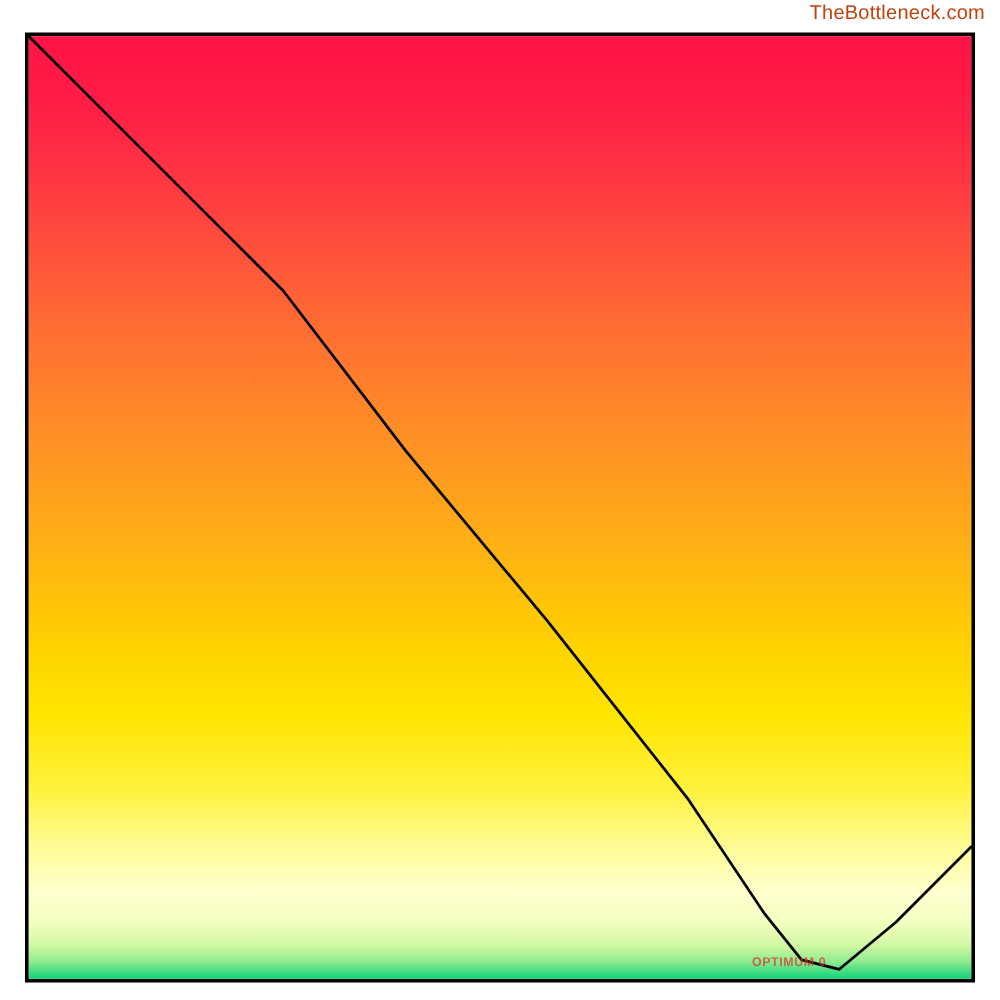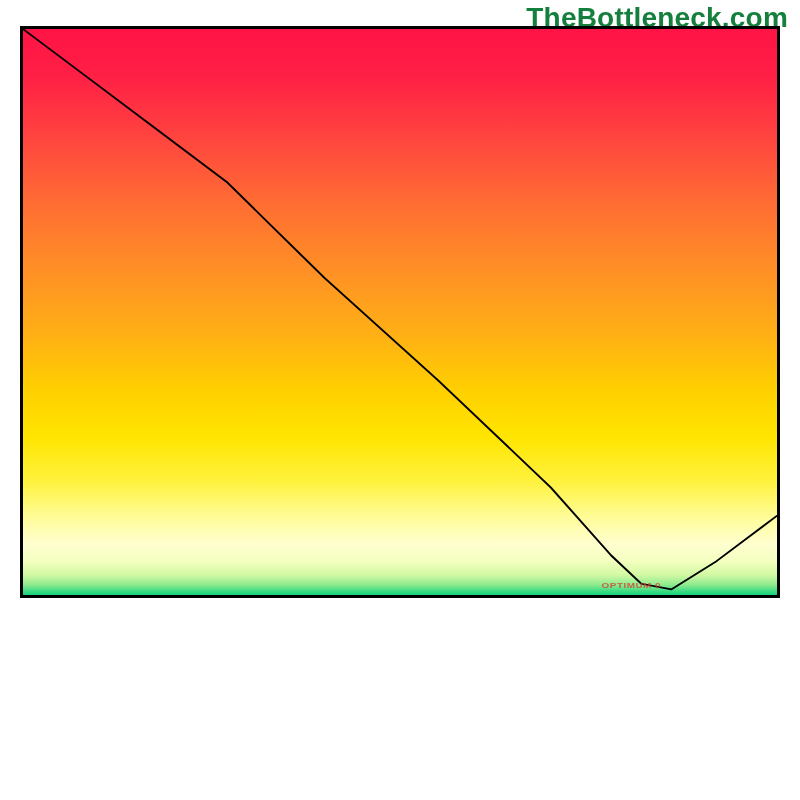--- a/index.html
+++ b/index.html
@@ -7,31 +7,31 @@
   .container {
     position: relative;
     width: 800px;
     height: 800px;
   }
   .attribution {
     position: absolute;
     top: 2px;
     right: 12px;
     font-family: Arial, Helvetica, sans-serif;
-    font-size: 28px;
-    color: #15803d;
-    font-weight: 700;
+    font-size: 16px;
+    color: #c2410c;
+    font-weight: 400;
     letter-spacing: 0.2px;
   }
   .plot-frame {
     position: absolute;
     left: 20px;
     top: 26px;
     width: 760px;
-    height: 572px;
+    height: 760px;
     border: 3.5px solid #000;
     padding-left: 44px;
   }
   .gradient {
     position: absolute;
     inset: 0;
     
     background: linear-gradient(to bottom,
       #ff1346 0%,
       #ff1f45 8%,

